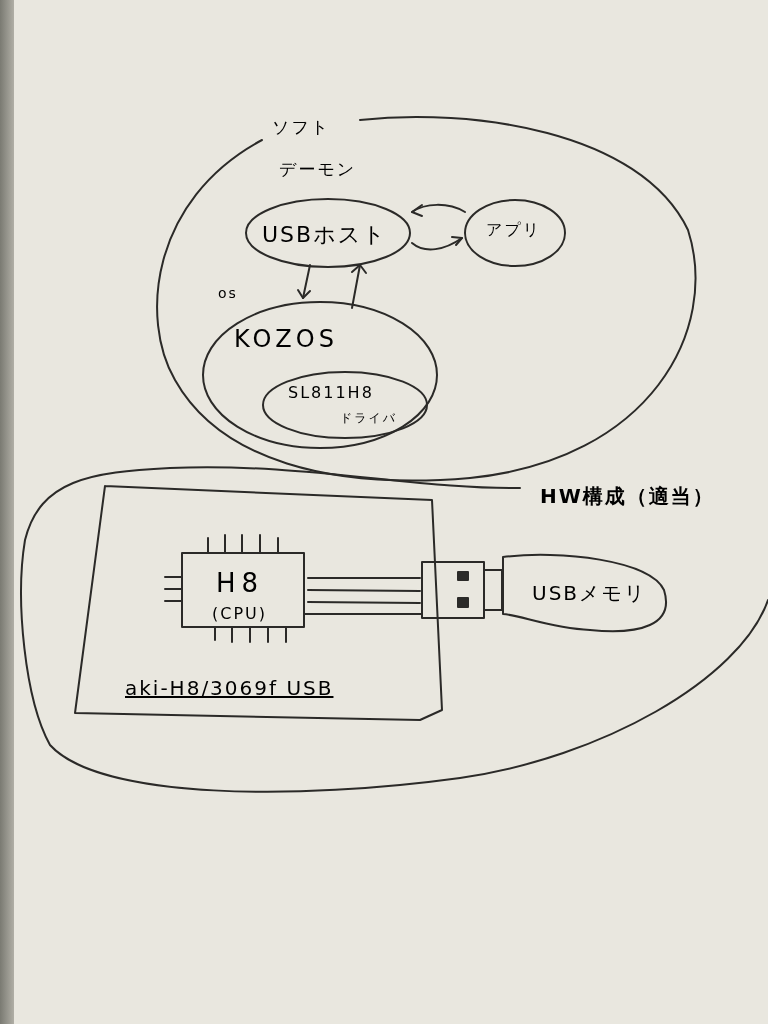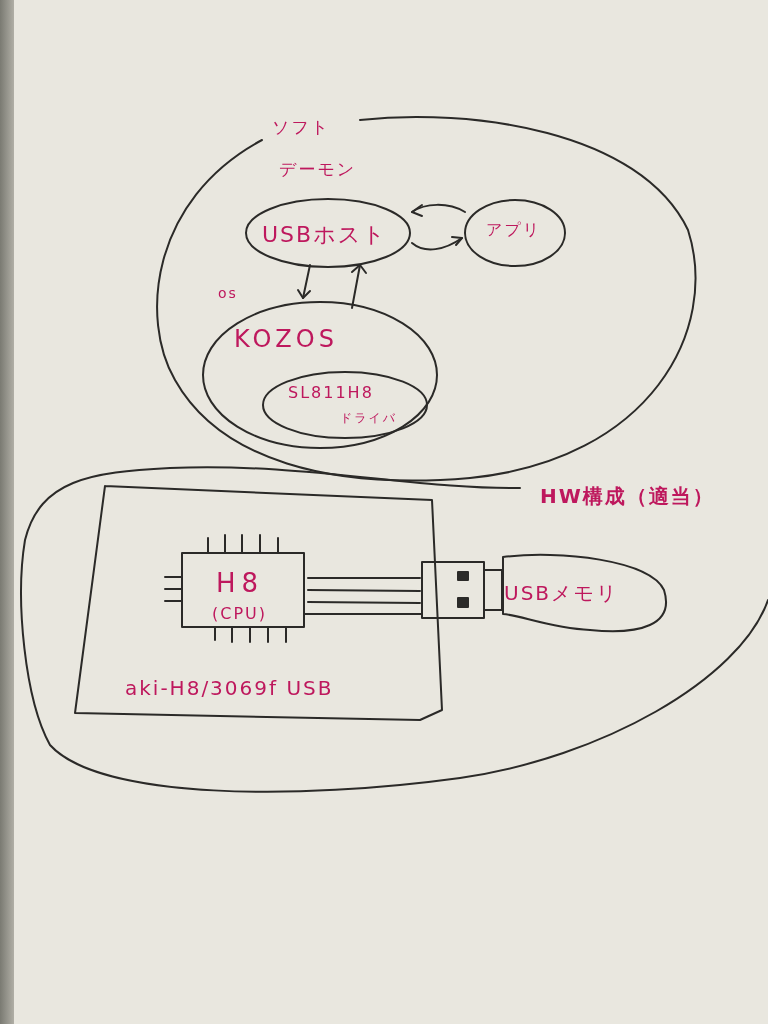--- a/index.html
+++ b/index.html
@@ -1,20 +1,20 @@
 <!DOCTYPE html>
 <html><head>
 <meta charset="utf-8">
 <style>
   html, body { margin:0; padding:0; }
   body { width:768px; height:1024px; overflow:hidden; background:#d8d5cc; position:relative; font-family:"DejaVu Sans", sans-serif; }
   .paper-shadow { position:absolute; left:0; top:0; width:16px; height:1024px; background:linear-gradient(90deg,#7a7a72,#b8b6ad); }
   .paper { position:absolute; left:14px; top:0; width:754px; height:1024px; background:#e9e7df; }
   svg.sketch { position:absolute; left:0; top:0; }
-  .hand { position:absolute; color:#be185d; white-space:nowrap; font-family:"DejaVu Sans", sans-serif; letter-spacing:2px; }
+  .hand { position:absolute; color:#000000; white-space:nowrap; font-family:"DejaVu Sans", sans-serif; letter-spacing:2px; }
 </style>
 </head>
 <body>
 
 <div class="paper-shadow"></div>
 <div class="paper"></div>
 
 <svg class="sketch" width="768" height="1024" viewBox="0 0 768 1024">
   <g fill="none" stroke="#2b2a28" stroke-width="2" stroke-linecap="round" stroke-linejoin="round">
 
@@ -67,14 +67,14 @@
 <div class="hand" style="left:262px;top:220px;font-size:22px;">USBホスト</div>
 <div class="hand" style="left:486px;top:220px;font-size:16px;">アプリ</div>
 <div class="hand" style="left:218px;top:285px;font-size:14px;text-transform:lowercase;">OS</div>
 <div class="hand" style="left:234px;top:325px;font-size:24px;letter-spacing:4px;">KOZOS</div>
 <div class="hand" style="left:288px;top:383px;font-size:16px;">SL811H8</div>
 <div class="hand" style="left:340px;top:410px;font-size:12px;">ドライバ</div>
 
 <div class="hand" style="left:540px;top:483px;font-size:20px;font-weight:bold;">HW構成（適当）</div>
 <div class="hand" style="left:216px;top:568px;font-size:26px;letter-spacing:6px;">H8</div>
 <div class="hand" style="left:212px;top:604px;font-size:16px;">(CPU)</div>
-<div class="hand" style="left:125px;top:676px;font-size:20px;">aki-H8/3069f USB</div>
-<div class="hand" style="left:504px;top:580px;font-size:20px;">USBメモリ</div>
+<div class="hand" style="left:125px;top:676px;font-size:20px;text-decoration:underline;">aki-H8/3069f USB</div>
+<div class="hand" style="left:532px;top:580px;font-size:20px;">USBメモリ</div>
 
 </body></html>

